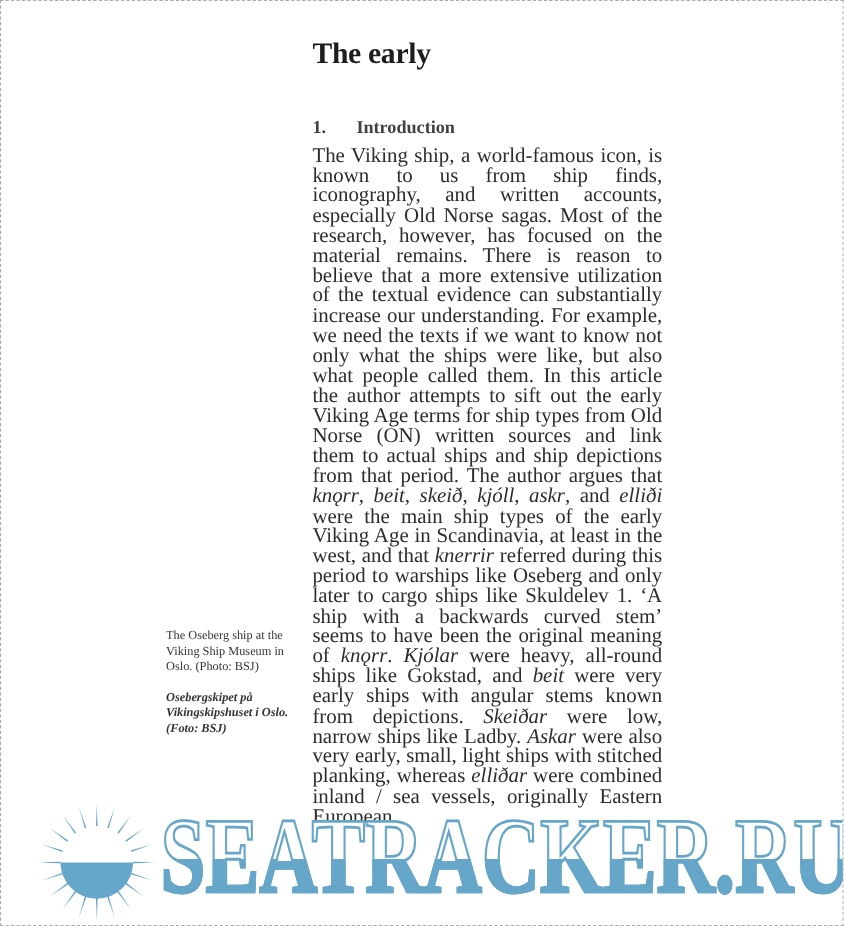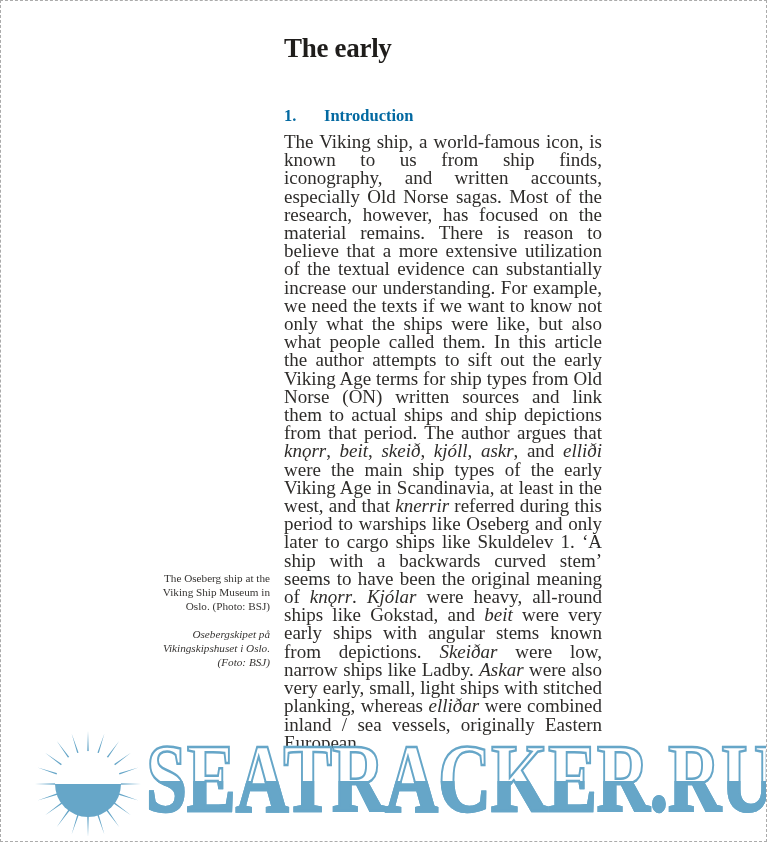--- a/index.html
+++ b/index.html
@@ -28,21 +28,21 @@
     line-height: 32px;
     font-weight: bold;
     letter-spacing: -0.3px;
     color: #1f1d1b;
   }
   h2.section-heading {
     margin: 42px 0 0 0;
     font-size: 16.5px;
     line-height: 20px;
     font-weight: bold;
-    color: #0369a1;
+    color: #404040;
   }
   h2 .sec-num {
     display: inline-block;
     width: 40px;
   }
   .body-text { margin-top: 7px; }
   .body-text p {
     margin: 0;
     font-size: 19px;
     line-height: 18.2px;
@@ -56,25 +56,26 @@
     position: absolute;
     left: 150px;
     top: 570px;
     width: 119px;
   }
   .caption-col p {
     margin: 0;
     font-size: 11.2px;
     line-height: 14.2px;
     color: #363432;
-    text-align: right;
+    text-align: left;
   }
   .caption-col p.caption-no {
     margin-top: 13px;
     font-style: italic;
+    font-weight: bold;
   }
   
   .watermark {
     position: absolute;
     left: 0;
     bottom: 2px;
     width: 765px;
     height: 112px;
     display: flex;
     align-items: center;

